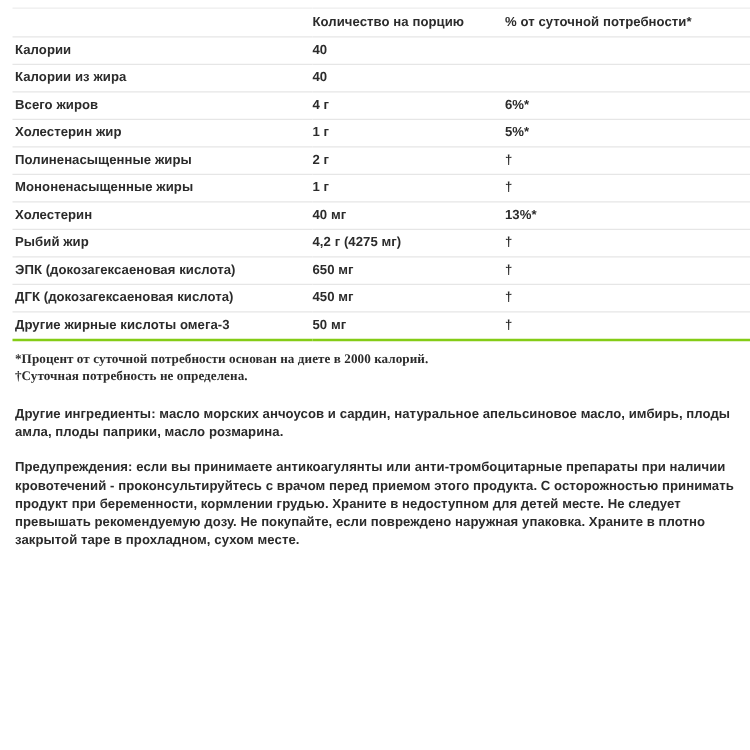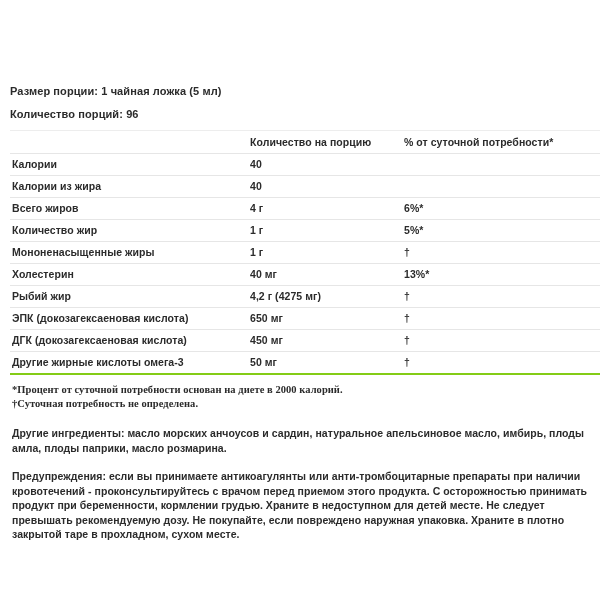--- a/index.html
+++ b/index.html
@@ -102,24 +102,20 @@
   }
   .para.warnings {
     margin-top: 14px;
   }
 </style>
 </head>
 <body>
 
 <div class="page">
 
-  <div class="serving-block">
-    <div class="serving-line">Размер порции: 1 чайная ложка (5 мл)</div>
-    <div class="serving-line">Количество порций: 96</div>
-  </div>
 
   <table class="nutri-table">
     <thead>
       <tr class="header-row">
         <th class="col-name"></th>
         <th class="col-amount">Количество на порцию</th>
         <th class="col-dv">% от суточной потребности*</th>
       </tr>
     </thead>
     <tbody>
@@ -132,23 +128,28 @@
         <td class="col-name">Калории из жира</td>
         <td class="col-amount">40</td>
         <td class="col-dv"></td>
       </tr>
       <tr>
         <td class="col-name">Всего жиров</td>
         <td class="col-amount">4 г</td>
         <td class="col-dv">6%*</td>
       </tr>
       <tr>
-        <td class="col-name">Количество жир</td>
+        <td class="col-name">Холестерин жир</td>
         <td class="col-amount">1 г</td>
         <td class="col-dv">5%*</td>
+      </tr>
+      <tr>
+        <td class="col-name">Полиненасыщенные жиры</td>
+        <td class="col-amount">2 г</td>
+        <td class="col-dv">†</td>
       </tr>
       <tr>
         <td class="col-name">Мононенасыщенные жиры</td>
         <td class="col-amount">1 г</td>
         <td class="col-dv">†</td>
       </tr>
       <tr>
         <td class="col-name">Холестерин</td>
         <td class="col-amount">40 мг</td>
         <td class="col-dv">13%*</td>

